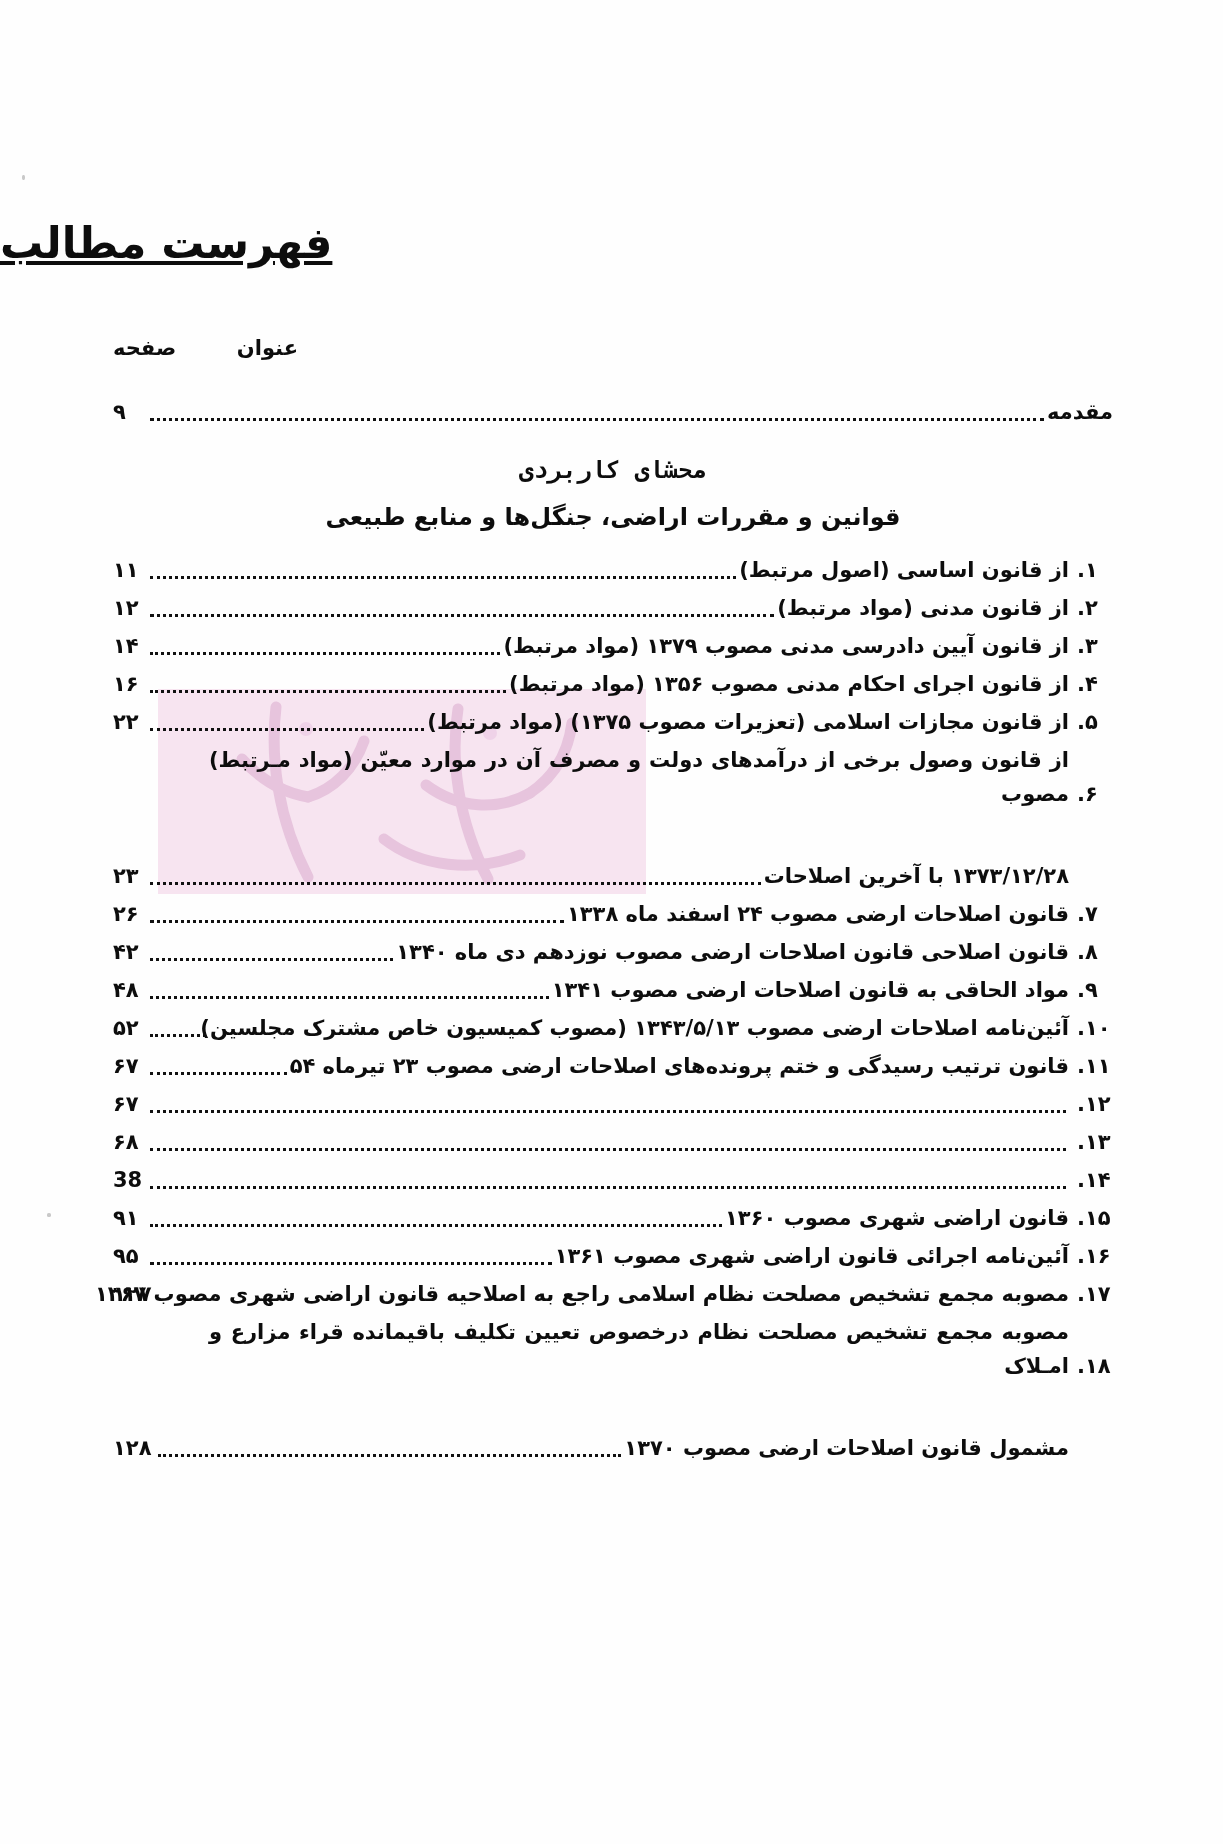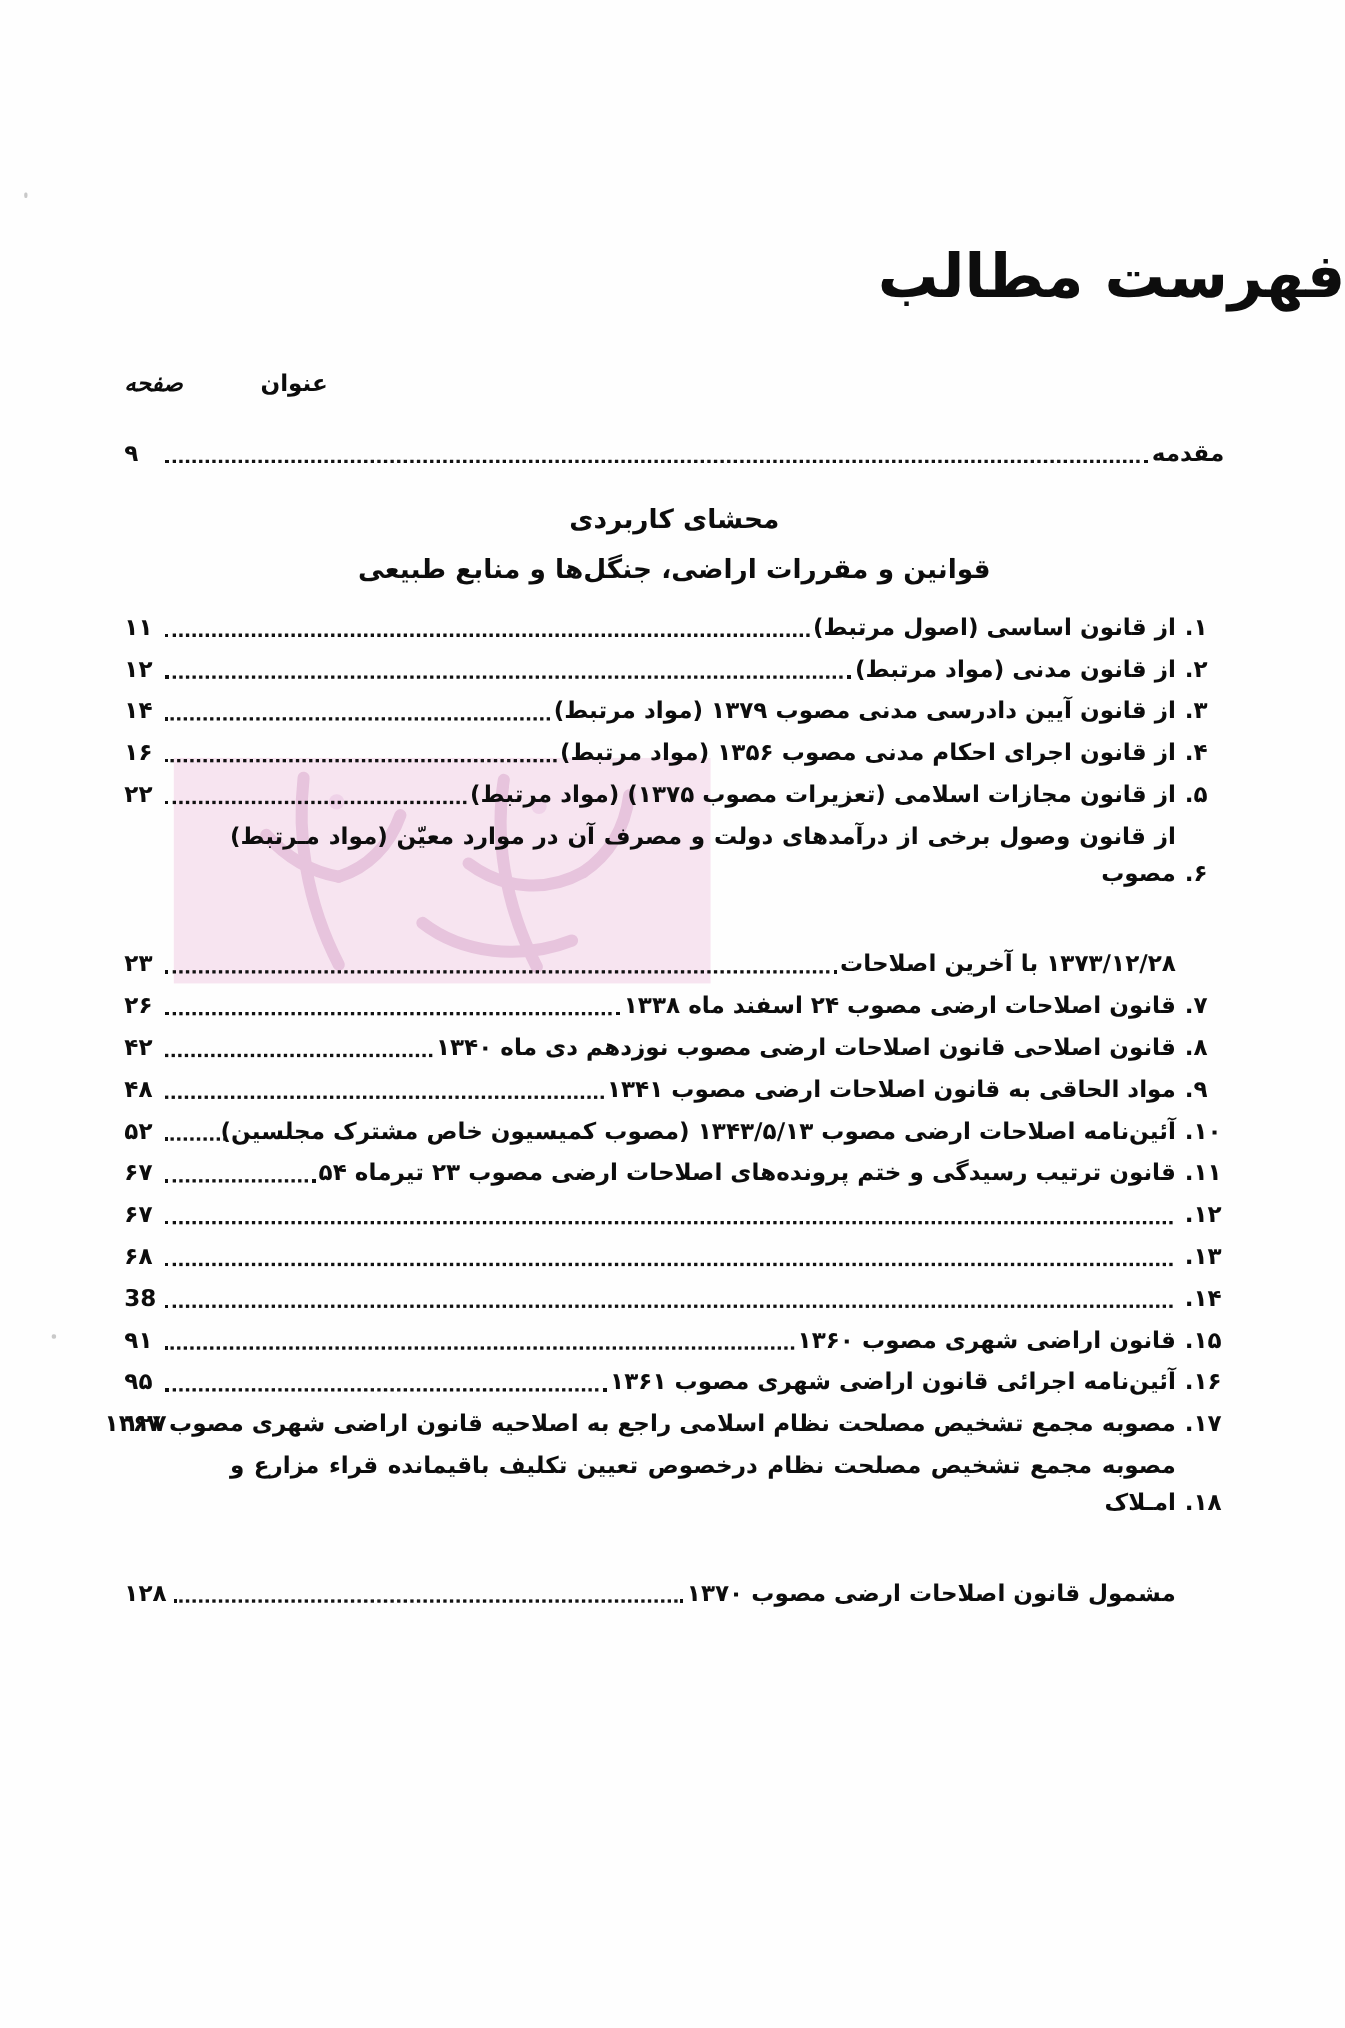--- a/index.html
+++ b/index.html
@@ -54,36 +54,37 @@
     z-index: 2;
     padding: 0;
   }
 
   
   .doc-title {
     position: absolute;
     top: 218px;
     left: 0;
     right: 0;
-    text-align: right;
-    font-size: 55px;
+    text-align: left;
+    font-size: 43px;
     font-weight: bold;
     letter-spacing: 0.5px;
     line-height: 1.2;
+    text-decoration: underline;
   }
 
   
   .col-head {
     position: absolute;
     top: 336px;
     font-size: 21px;
     font-weight: bold;
   }
   .col-head.title-col { right: 925px; }
-  .col-head.page-col  { left: 113px; font-style: italic; }
+  .col-head.page-col  { left: 113px; }
 
   
   .toc-list {
     position: absolute;
     top: 395px;
     right: 110px;
     left: 113px;
   }
 
   .row {
@@ -152,21 +153,21 @@
   
   .section-head {
     text-align: center;
     font-weight: bold;
     font-size: 24px;
     line-height: 1.62;
     margin: 24px 0 16px 0;
     padding-left: 0;
     padding-right: 0;
   }
-  .section-head .l1 { display: block; margin-bottom: 6px; }
+  .section-head .l1 { display: block; margin-bottom: 6px; font-family: Liberation Mono, monospace; }
   .section-head .l2 { display: block; }
 
   
   .row .leader.none { border-bottom: none; }
 </style>
 </head>
 <body>
 
 <div id="page">
 

